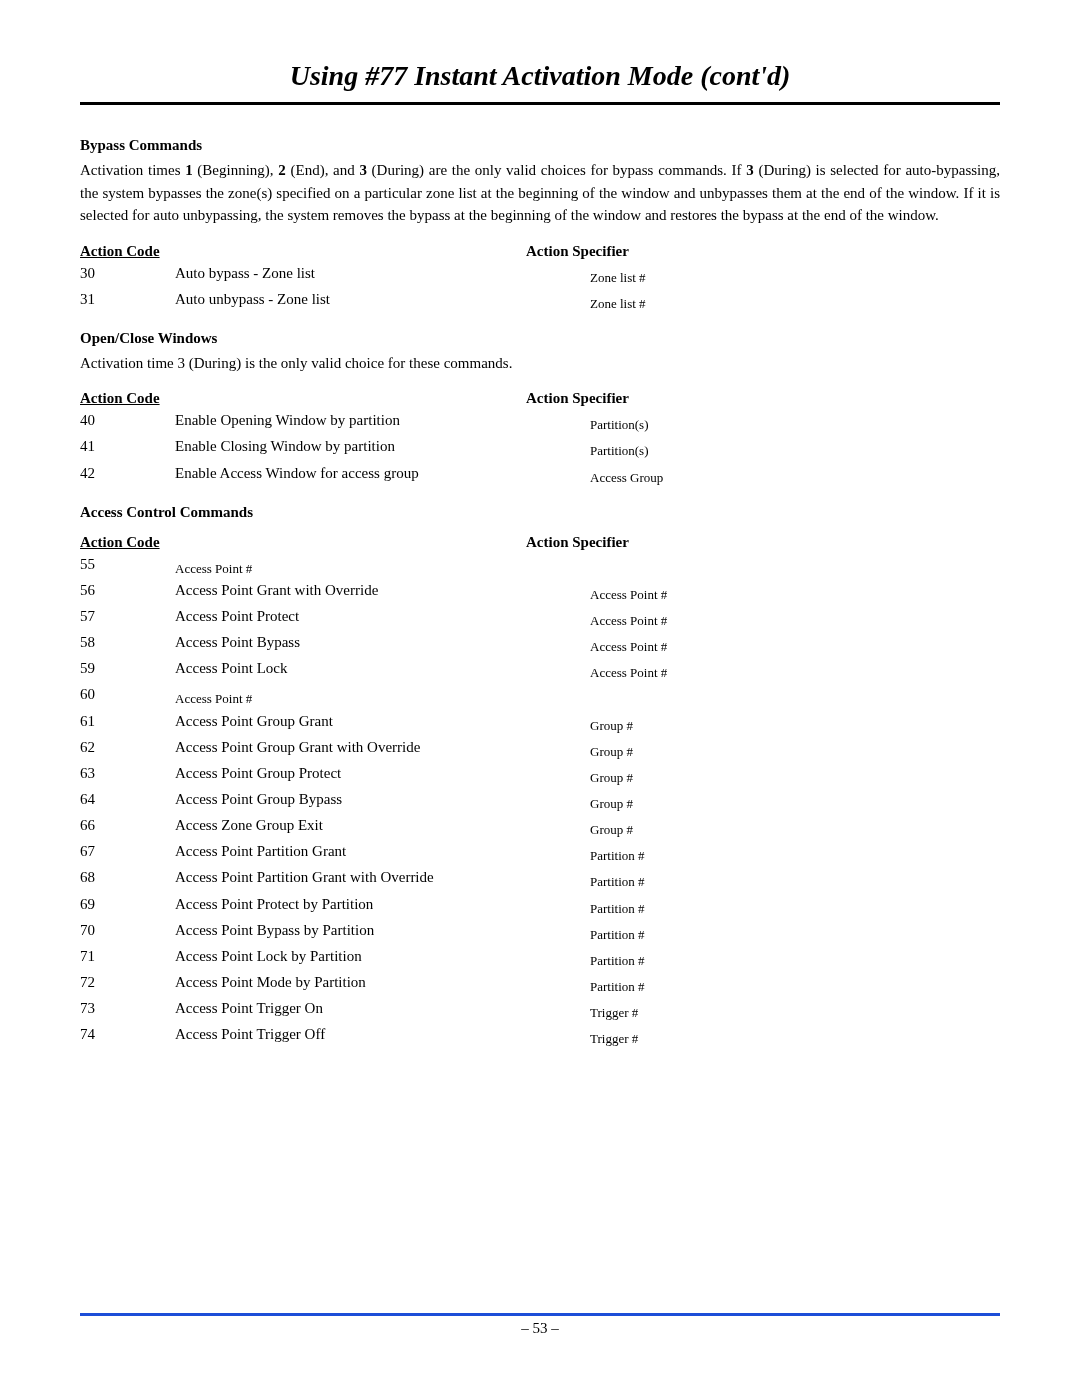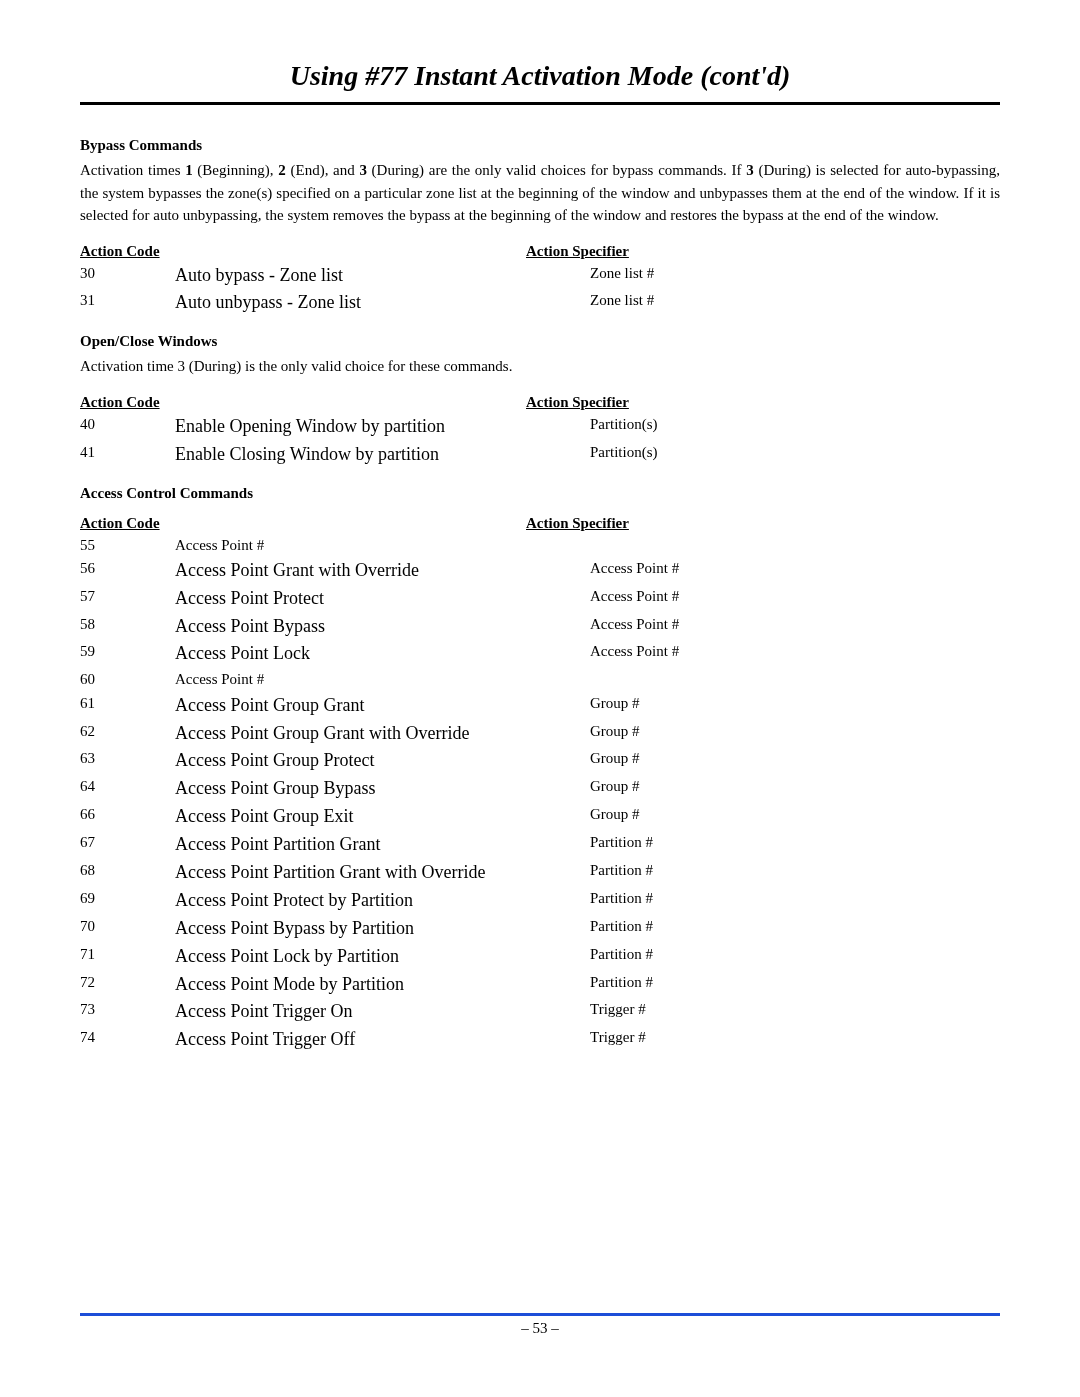--- a/index.html
+++ b/index.html
@@ -51,37 +51,37 @@
     }
     .col-code-header {
       width: 420px;
       font-weight: bold;
       font-size: 15px;
       text-decoration: underline;
     }
     .col-specifier-header {
       font-weight: bold;
       font-size: 15px;
-      text-decoration: underline;
     }
     .table-row {
       display: flex;
       line-height: 1.55;
       gap: 45px;
     }
     .col-num {
       width: 50px;
       font-size: 15px;
     }
     .col-desc {
       width: 370px;
-      font-size: 18px;
+      font-size: 15px;
     }
     .col-spec {
-      font-size: 15px;
+      font-size: 13px;
+      margin-top: 6px;
     }
     .footer {
       margin-top: auto;
       border-top: 3px solid #1d4ed8;
       padding-top: 4px;
       text-align: center;
       font-size: 15px;
     }
   </style>
 </head>
@@ -124,20 +124,25 @@
     <div class="table-row">
       <div class="col-num">40</div>
       <div class="col-desc">Enable Opening Window by partition</div>
       <div class="col-spec">Partition(s)</div>
     </div>
     <div class="table-row">
       <div class="col-num">41</div>
       <div class="col-desc">Enable Closing Window by partition</div>
       <div class="col-spec">Partition(s)</div>
     </div>
+    <div class="table-row">
+      <div class="col-num">42</div>
+      <div class="col-desc">Enable Access Window for access group</div>
+      <div class="col-spec">Access Group</div>
+    </div>
   </div>
 
   <div class="section-heading">Access Control Commands</div>
 
   <div class="table-section">
     <div class="table-header-row">
       <div class="col-code-header">Action Code</div>
       <div class="col-specifier-header">Action Specifier</div>
     </div>
     <div class="table-row">
@@ -183,21 +188,21 @@
       <div class="col-desc">Access Point Group Protect</div>
       <div class="col-spec">Group #</div>
     </div>
     <div class="table-row">
       <div class="col-num">64</div>
       <div class="col-desc">Access Point Group Bypass</div>
       <div class="col-spec">Group #</div>
     </div>
     <div class="table-row">
       <div class="col-num">66</div>
-      <div class="col-desc">Access Point Group Exit</div>
+      <div class="col-desc">Access Zone Group Exit</div>
       <div class="col-spec">Group #</div>
     </div>
     <div class="table-row">
       <div class="col-num">67</div>
       <div class="col-desc">Access Point Partition Grant</div>
       <div class="col-spec">Partition #</div>
     </div>
     <div class="table-row">
       <div class="col-num">68</div>
       <div class="col-desc">Access Point Partition Grant with Override</div>

